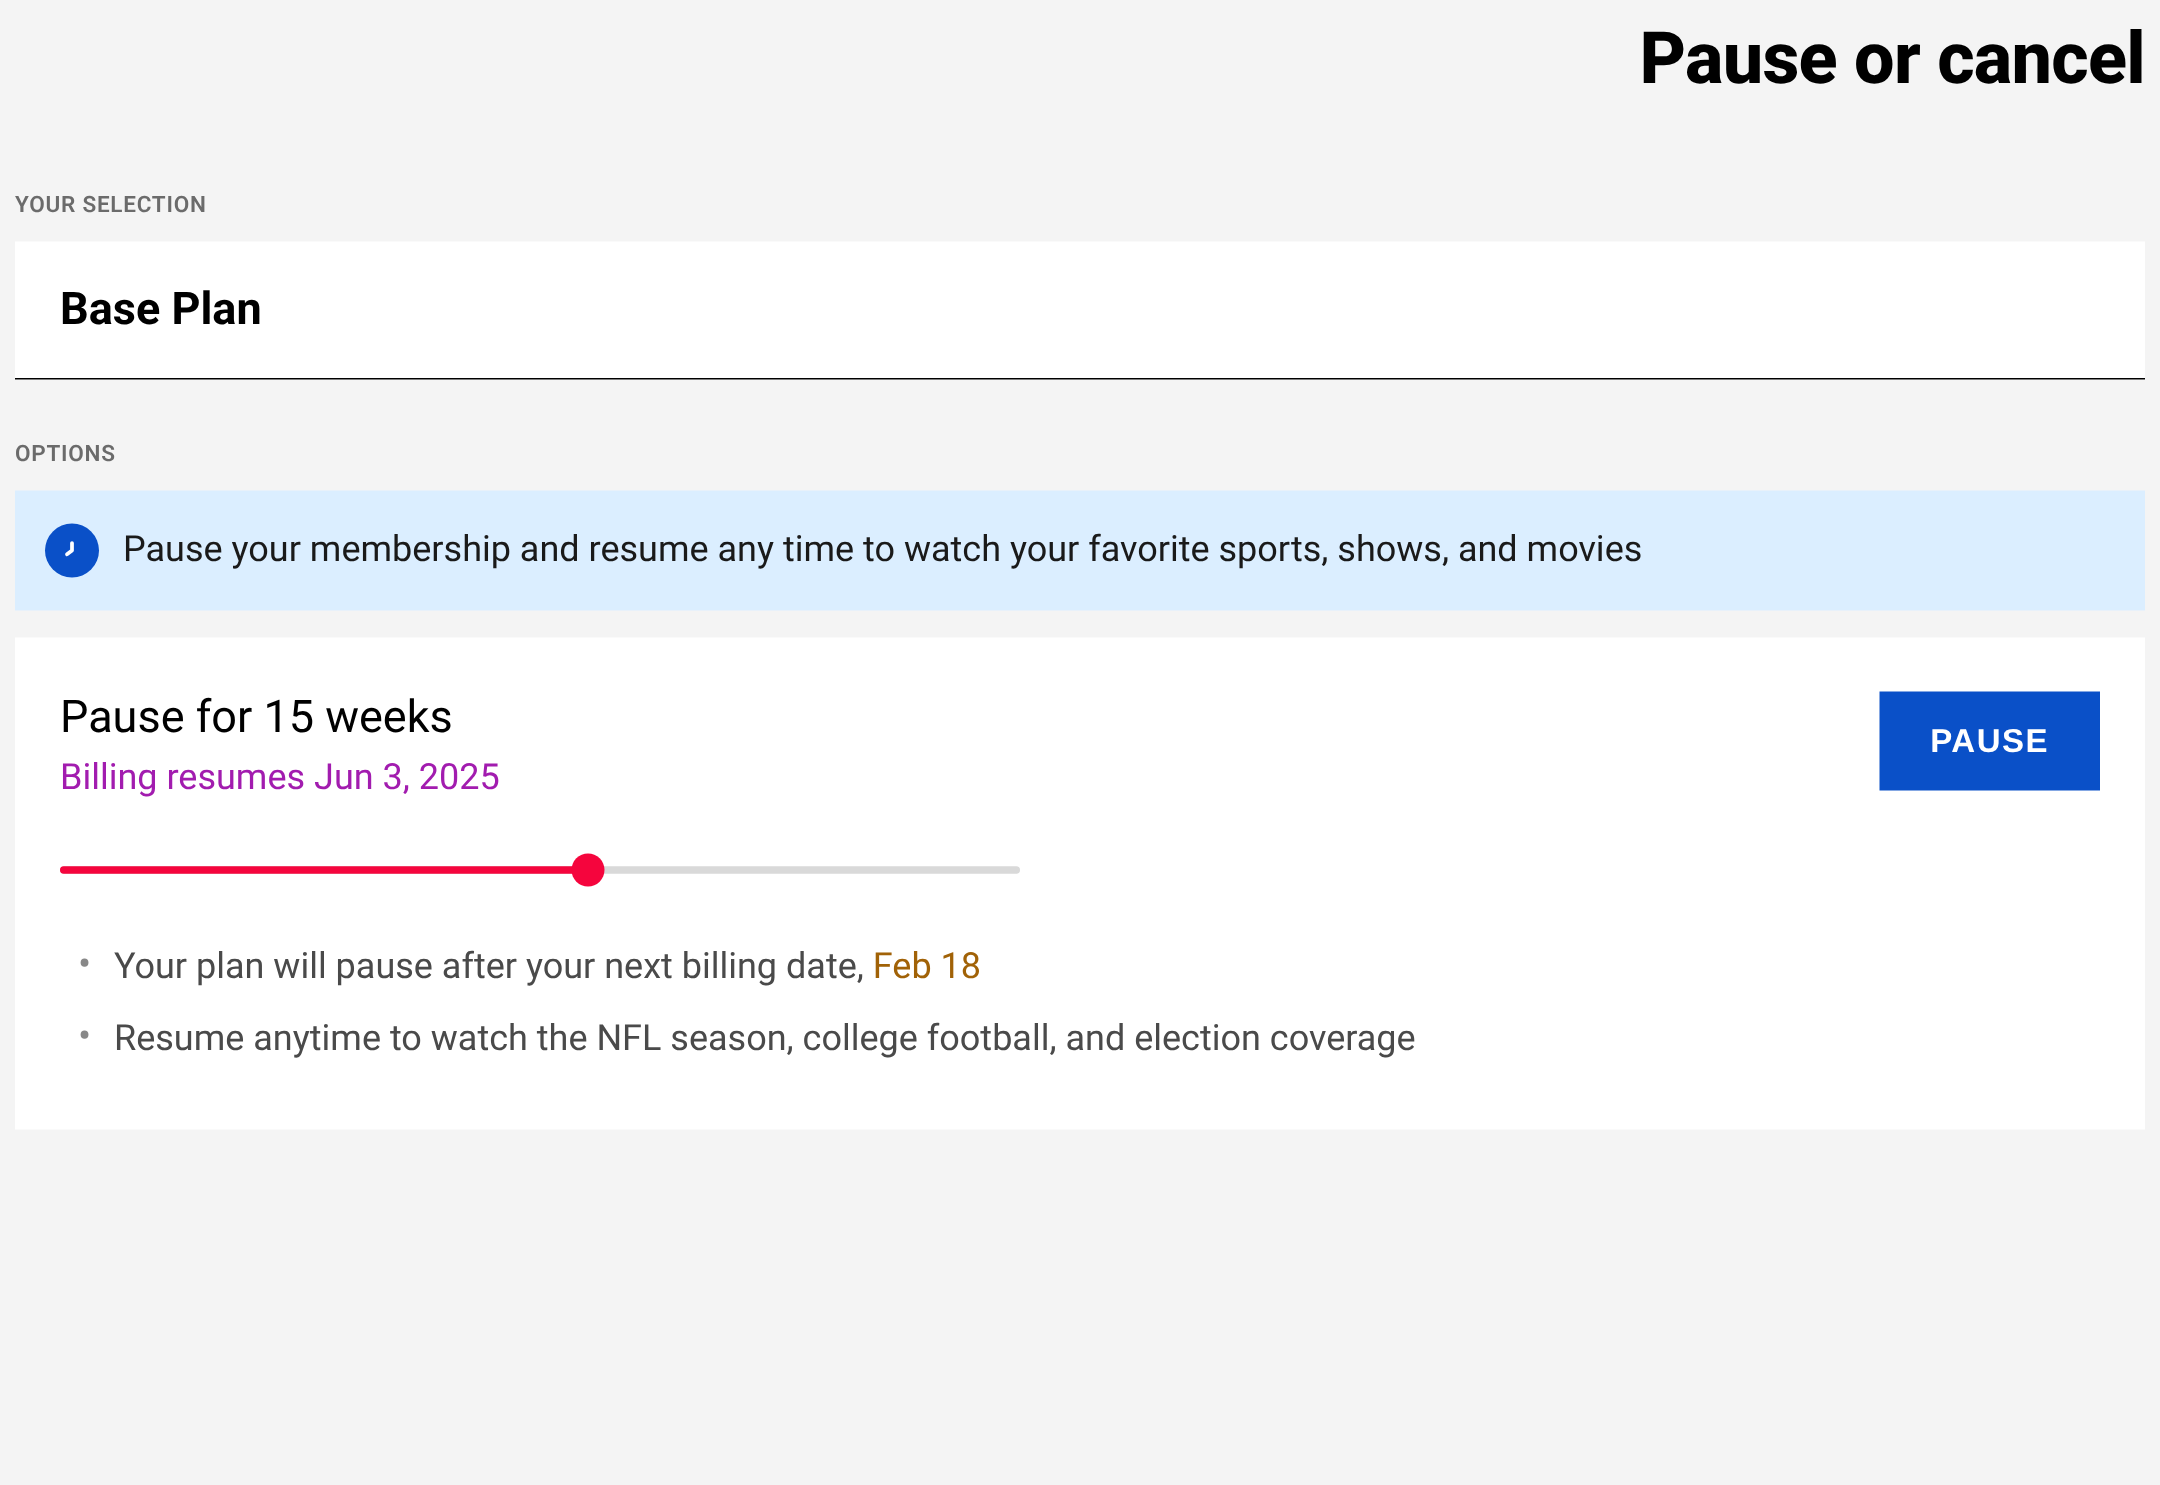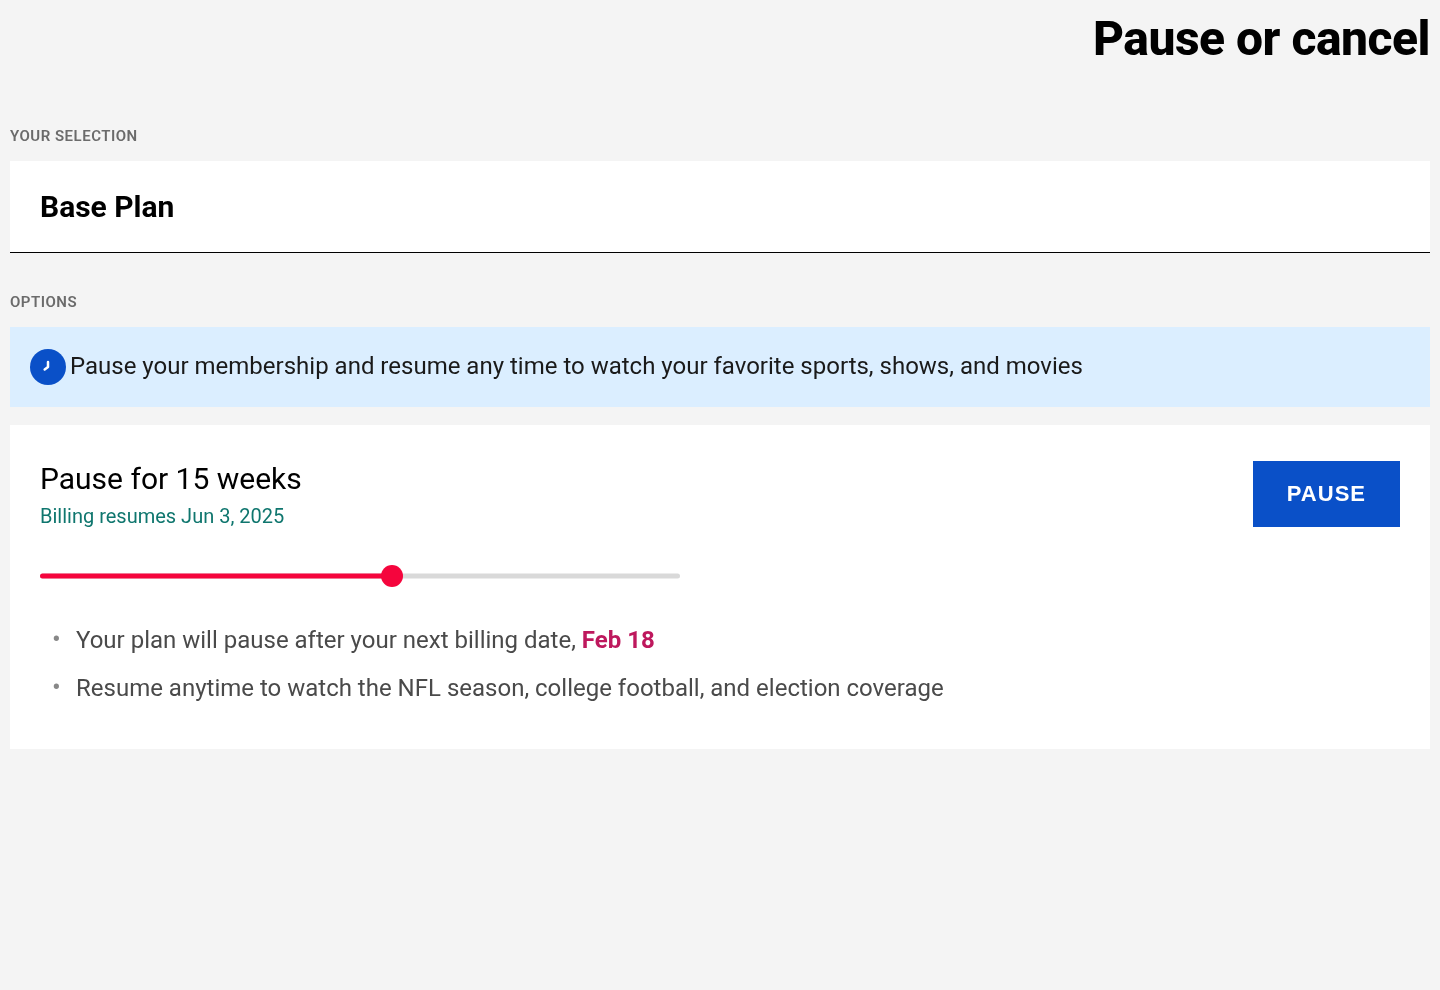--- a/index.html
+++ b/index.html
@@ -37,21 +37,21 @@
     .plan-name {
       font-size: 30px;
       font-weight: 700;
       color: #000;
     }
     .info-banner {
       background: #dbeeff;
       padding: 22px 20px;
       display: flex;
       align-items: center;
-      gap: 4px;
+      gap: 16px;
       margin-bottom: 18px;
     }
     .clock-icon {
       width: 36px;
       height: 36px;
       background: #0a50c8;
       border-radius: 50%;
       display: flex;
       align-items: center;
       justify-content: center;
@@ -76,22 +76,22 @@
       align-items: flex-start;
       margin-bottom: 36px;
     }
     .pause-title {
       font-size: 30px;
       font-weight: 400;
       color: #000;
       margin-bottom: 8px;
     }
     .pause-subtitle {
-      font-size: 20px;
-      color: #0f766e;
+      font-size: 24px;
+      color: #a21caf;
     }
     .pause-button {
       background: #0a50c8;
       color: #fff;
       border: none;
       font-size: 22px;
       font-weight: 700;
       letter-spacing: 1px;
       padding: 20px 34px;
       cursor: pointer;
@@ -145,22 +145,22 @@
     }
     .bullet-list li::before {
       content: "•";
       position: absolute;
       left: 4px;
       color: #888;
       font-size: 26px;
       line-height: 1.2;
     }
     .bullet-list li .bold {
-      font-weight: 700;
-      color: #be185d;
+      font-weight: 400;
+      color: #a16207;
     }
   </style>
 </head>
 <body>
 
 <h1 class="page-title">Pause or cancel</h1>
 
 <div class="section-label">YOUR SELECTION</div>
 
 <div class="selection-card">

